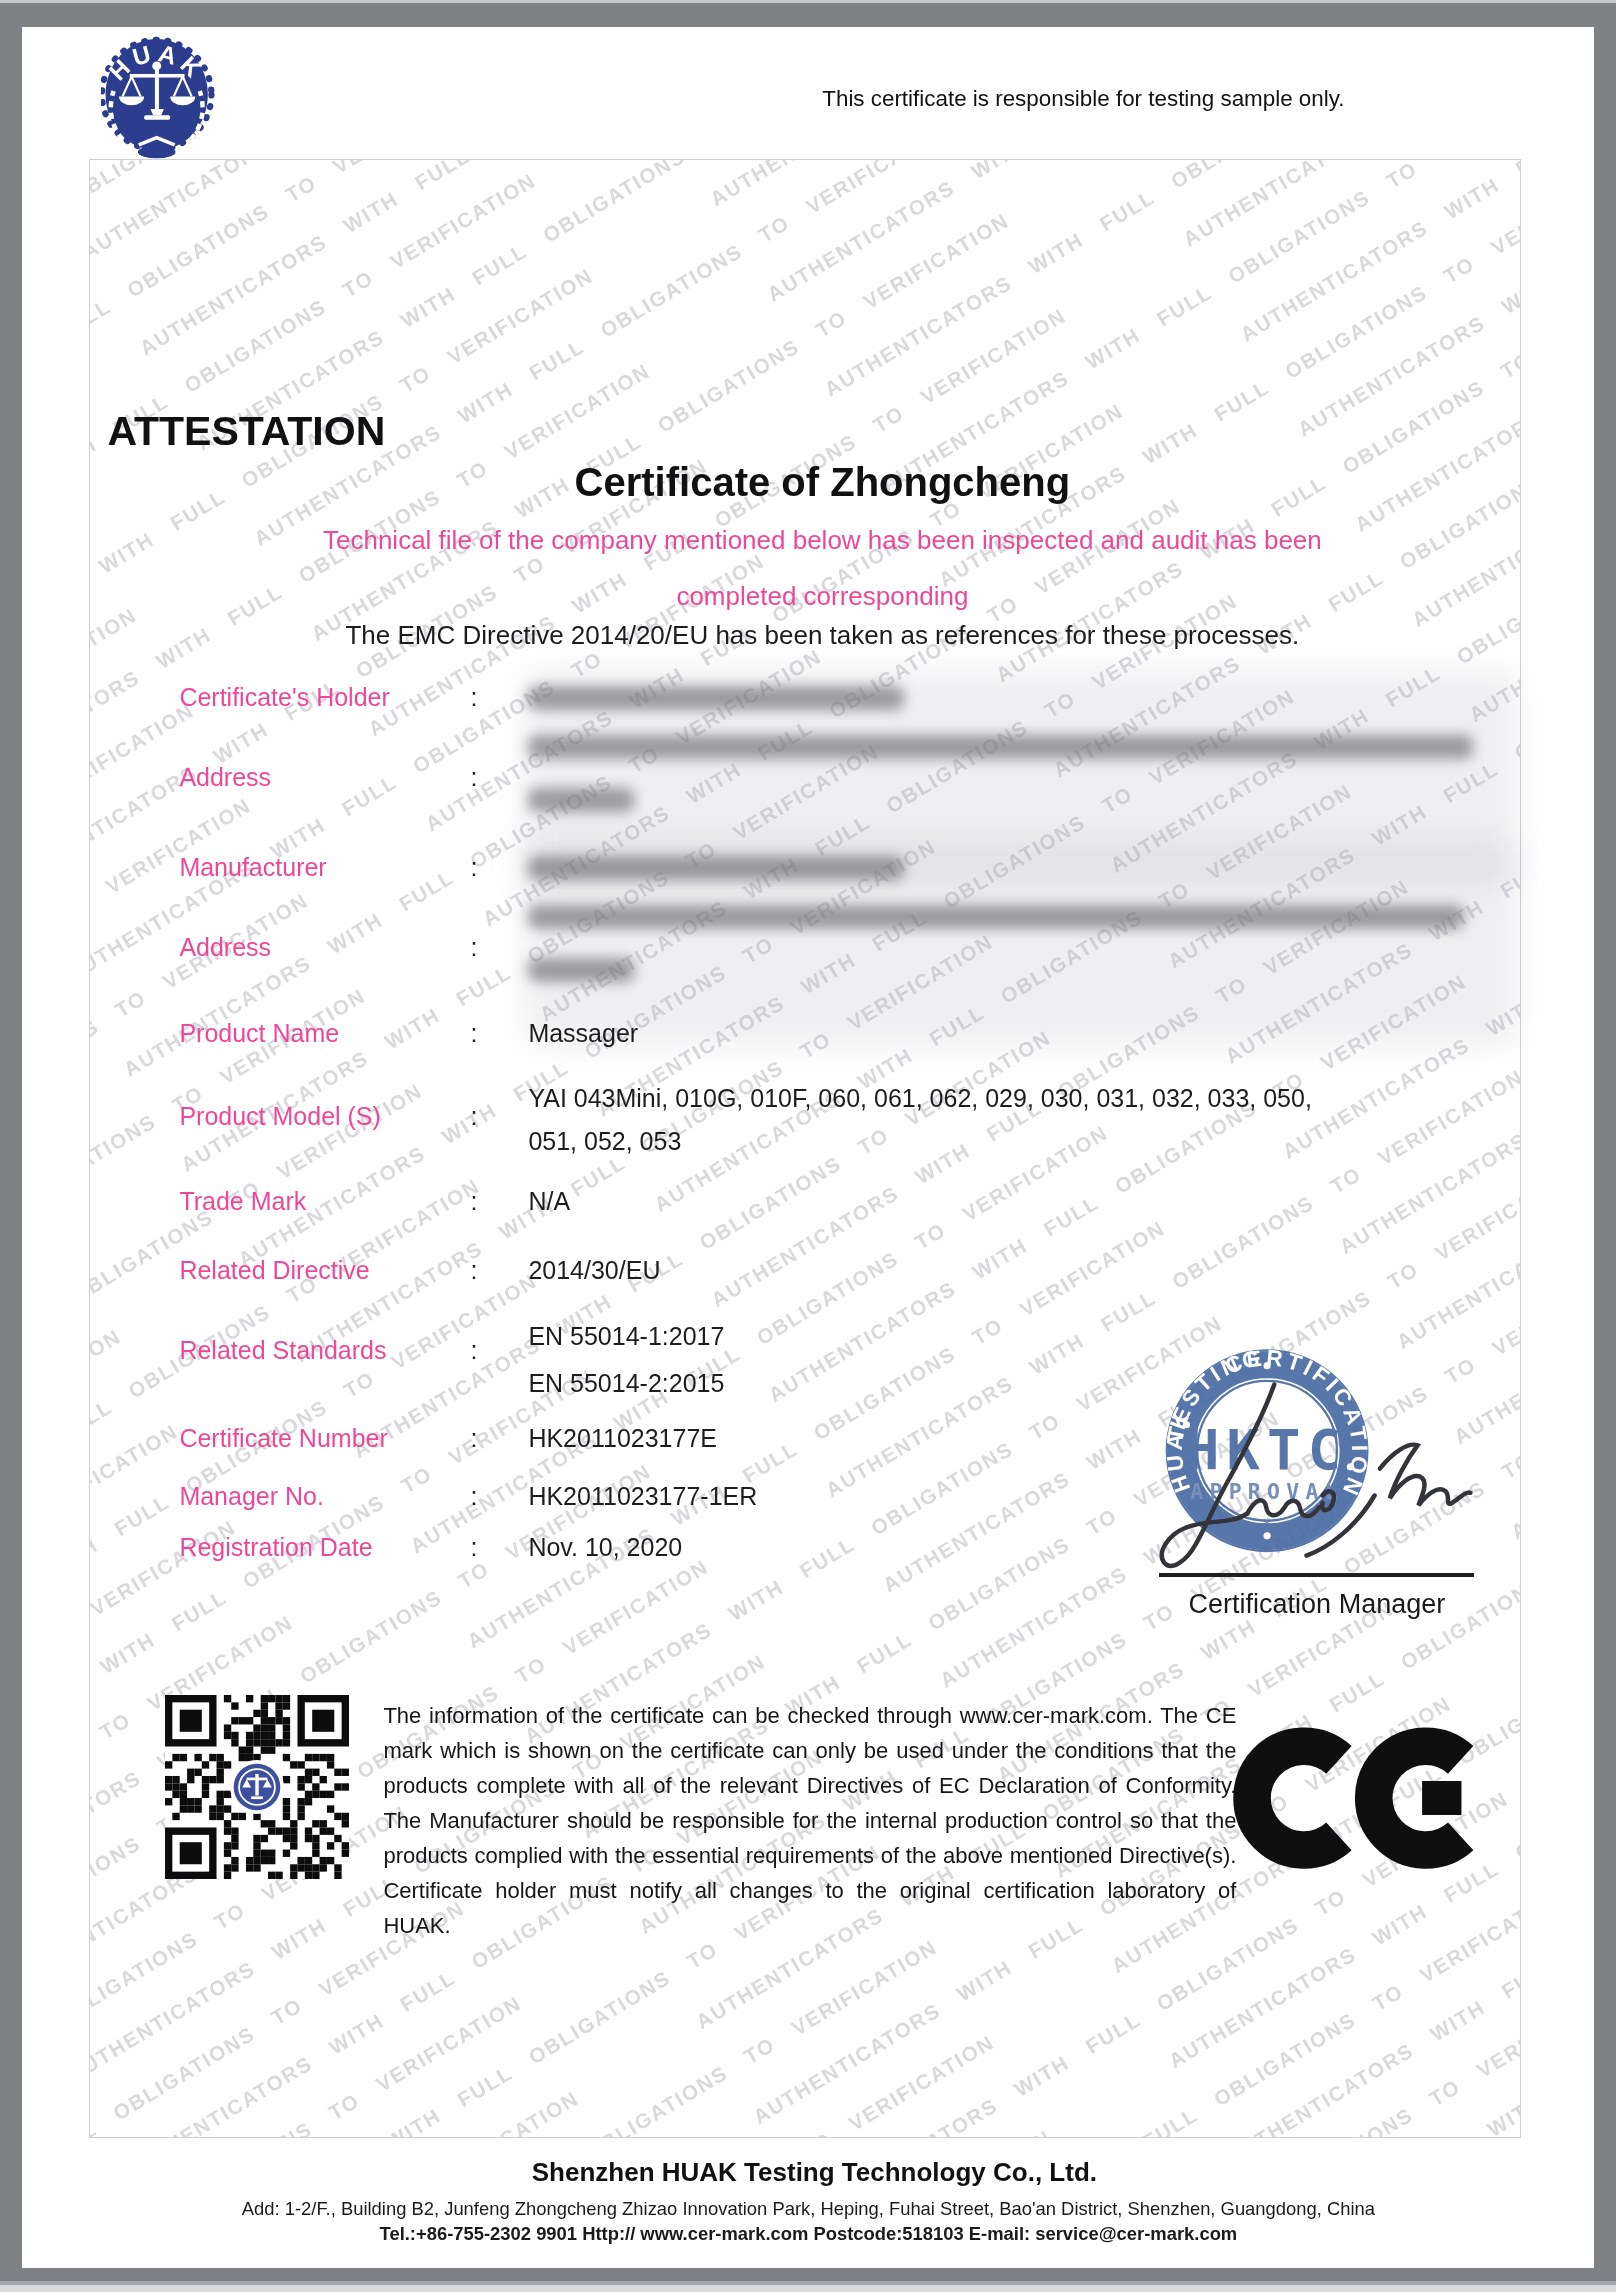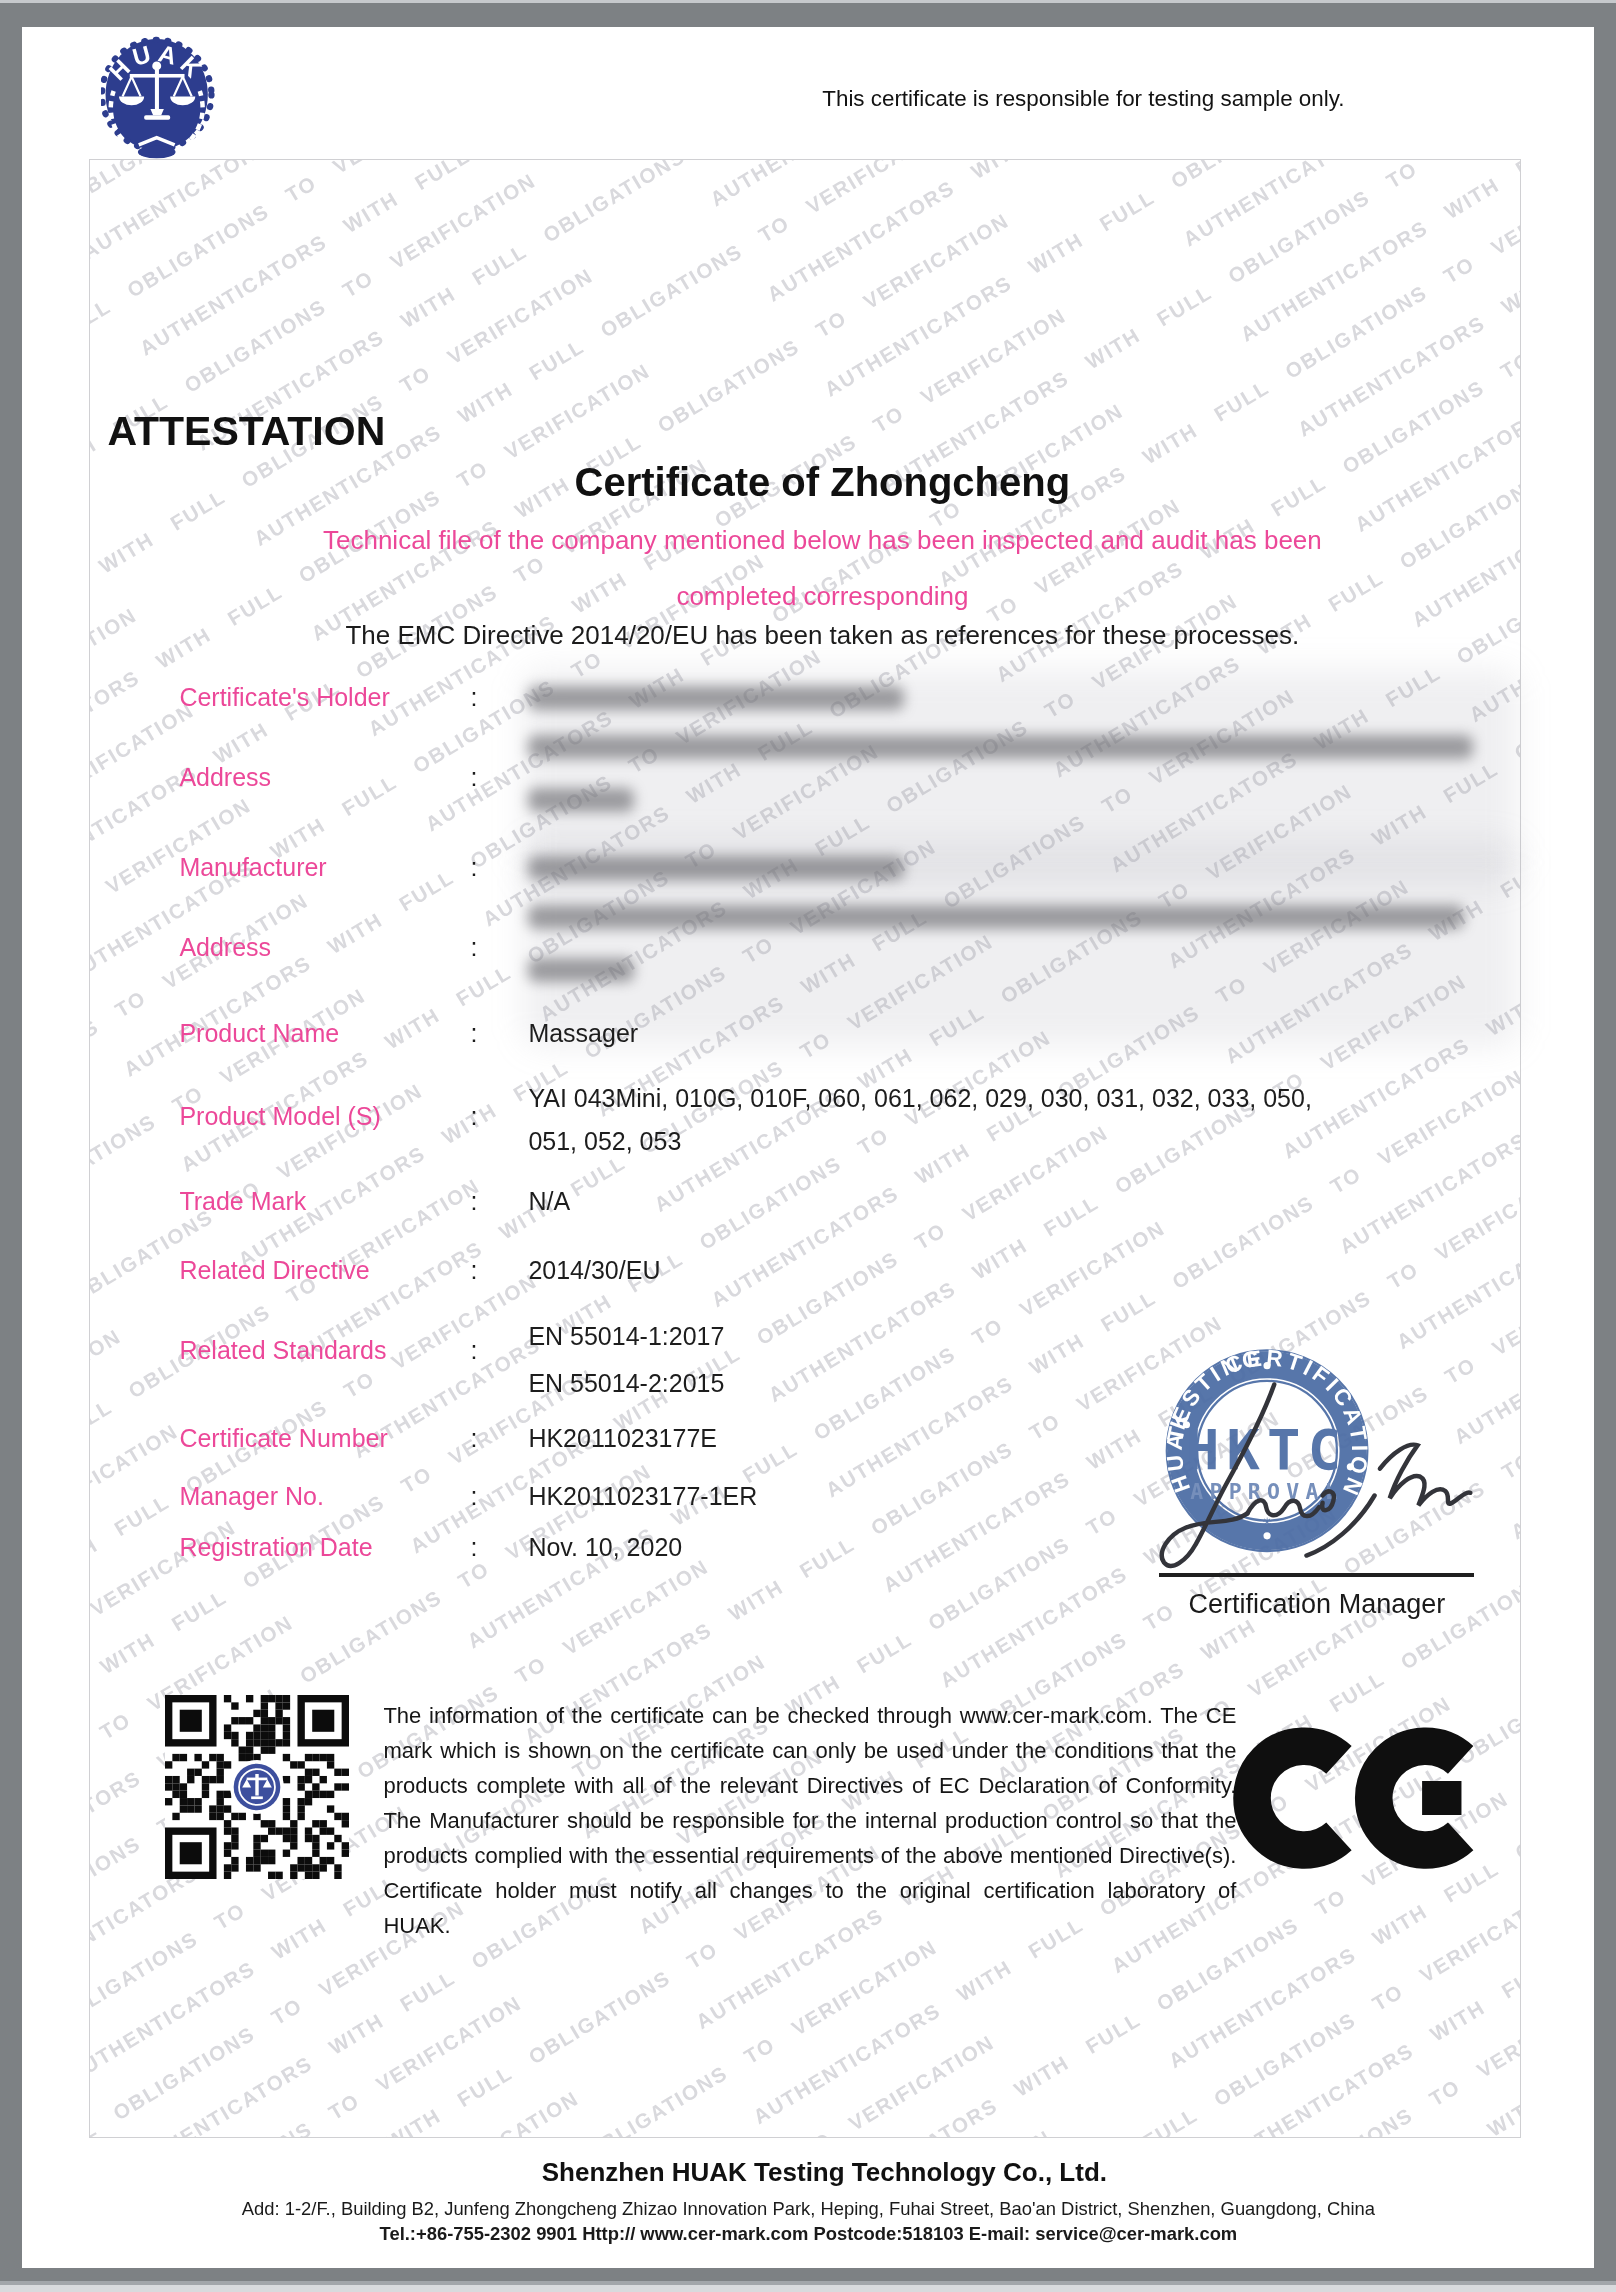--- a/index.html
+++ b/index.html
@@ -57,21 +57,21 @@
   .cert-manager{position:absolute;left:1119px;top:1562px;width:351px;text-align:center;
                 font-size:27px;color:#1a1a1a;}
 
   
   .qr-svg{position:absolute;left:143px;top:1668px;}
   .verify-par{position:absolute;left:361px;top:1671px;width:853px;font-size:22px;
               line-height:35px;color:#161616;text-align:justify;}
   .ce-svg{position:absolute;left:1205px;top:1695px;}
 
   
-  .footer-company{position:absolute;left:16px;top:2130px;width:1572px;text-align:center;
+  .footer-company{position:absolute;left:6px;top:2130px;width:1572px;text-align:center;
                   font-size:26px;font-weight:bold;color:#111;}
   .footer-address{position:absolute;left:0;top:2171px;width:1572px;text-align:center;
                   font-size:18.4px;color:#1a1a1a;}
   .footer-contact{position:absolute;left:0;top:2196px;width:1572px;text-align:center;
                   font-size:18.4px;font-weight:bold;color:#1a1a1a;}
 
   .ring-text{fill:#ffffff;font-size:25px;font-weight:bold;letter-spacing:4px;
              font-family:"Liberation Sans",sans-serif;}
   .hktc{fill:#4b6ca4;font-family:"DejaVu Sans Mono",monospace;font-weight:bold;
         font-size:62px;letter-spacing:8px;}

